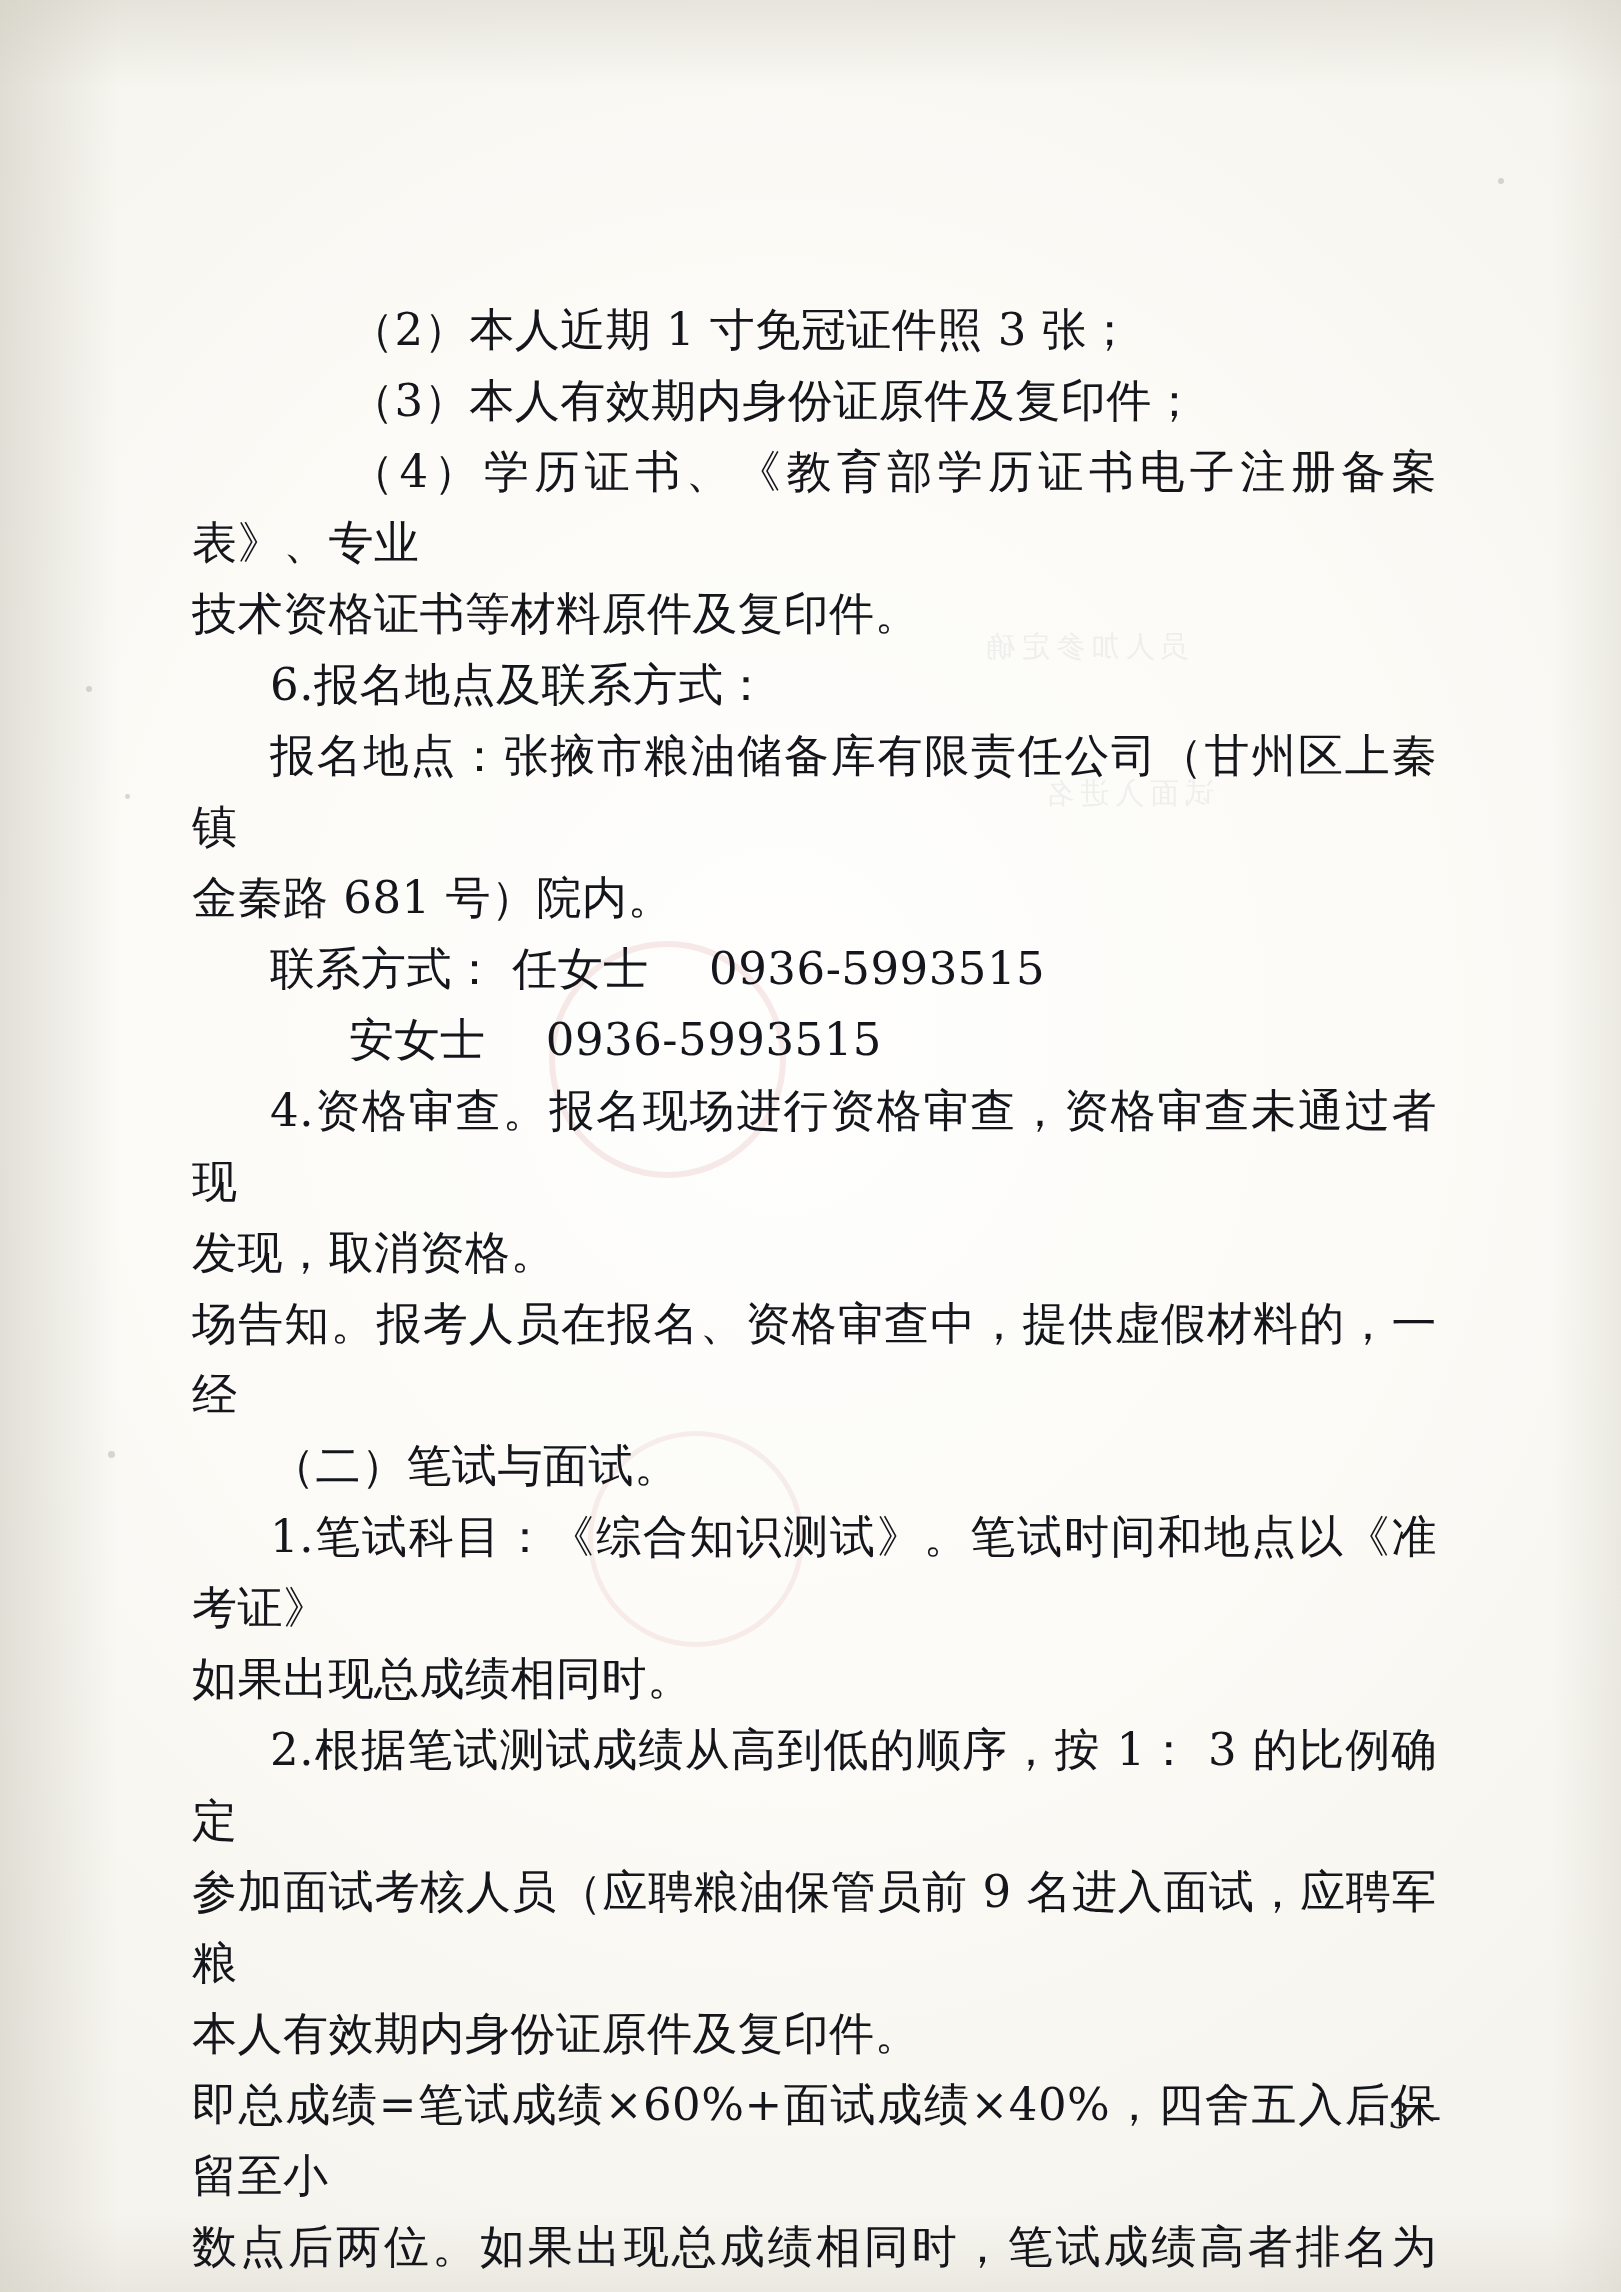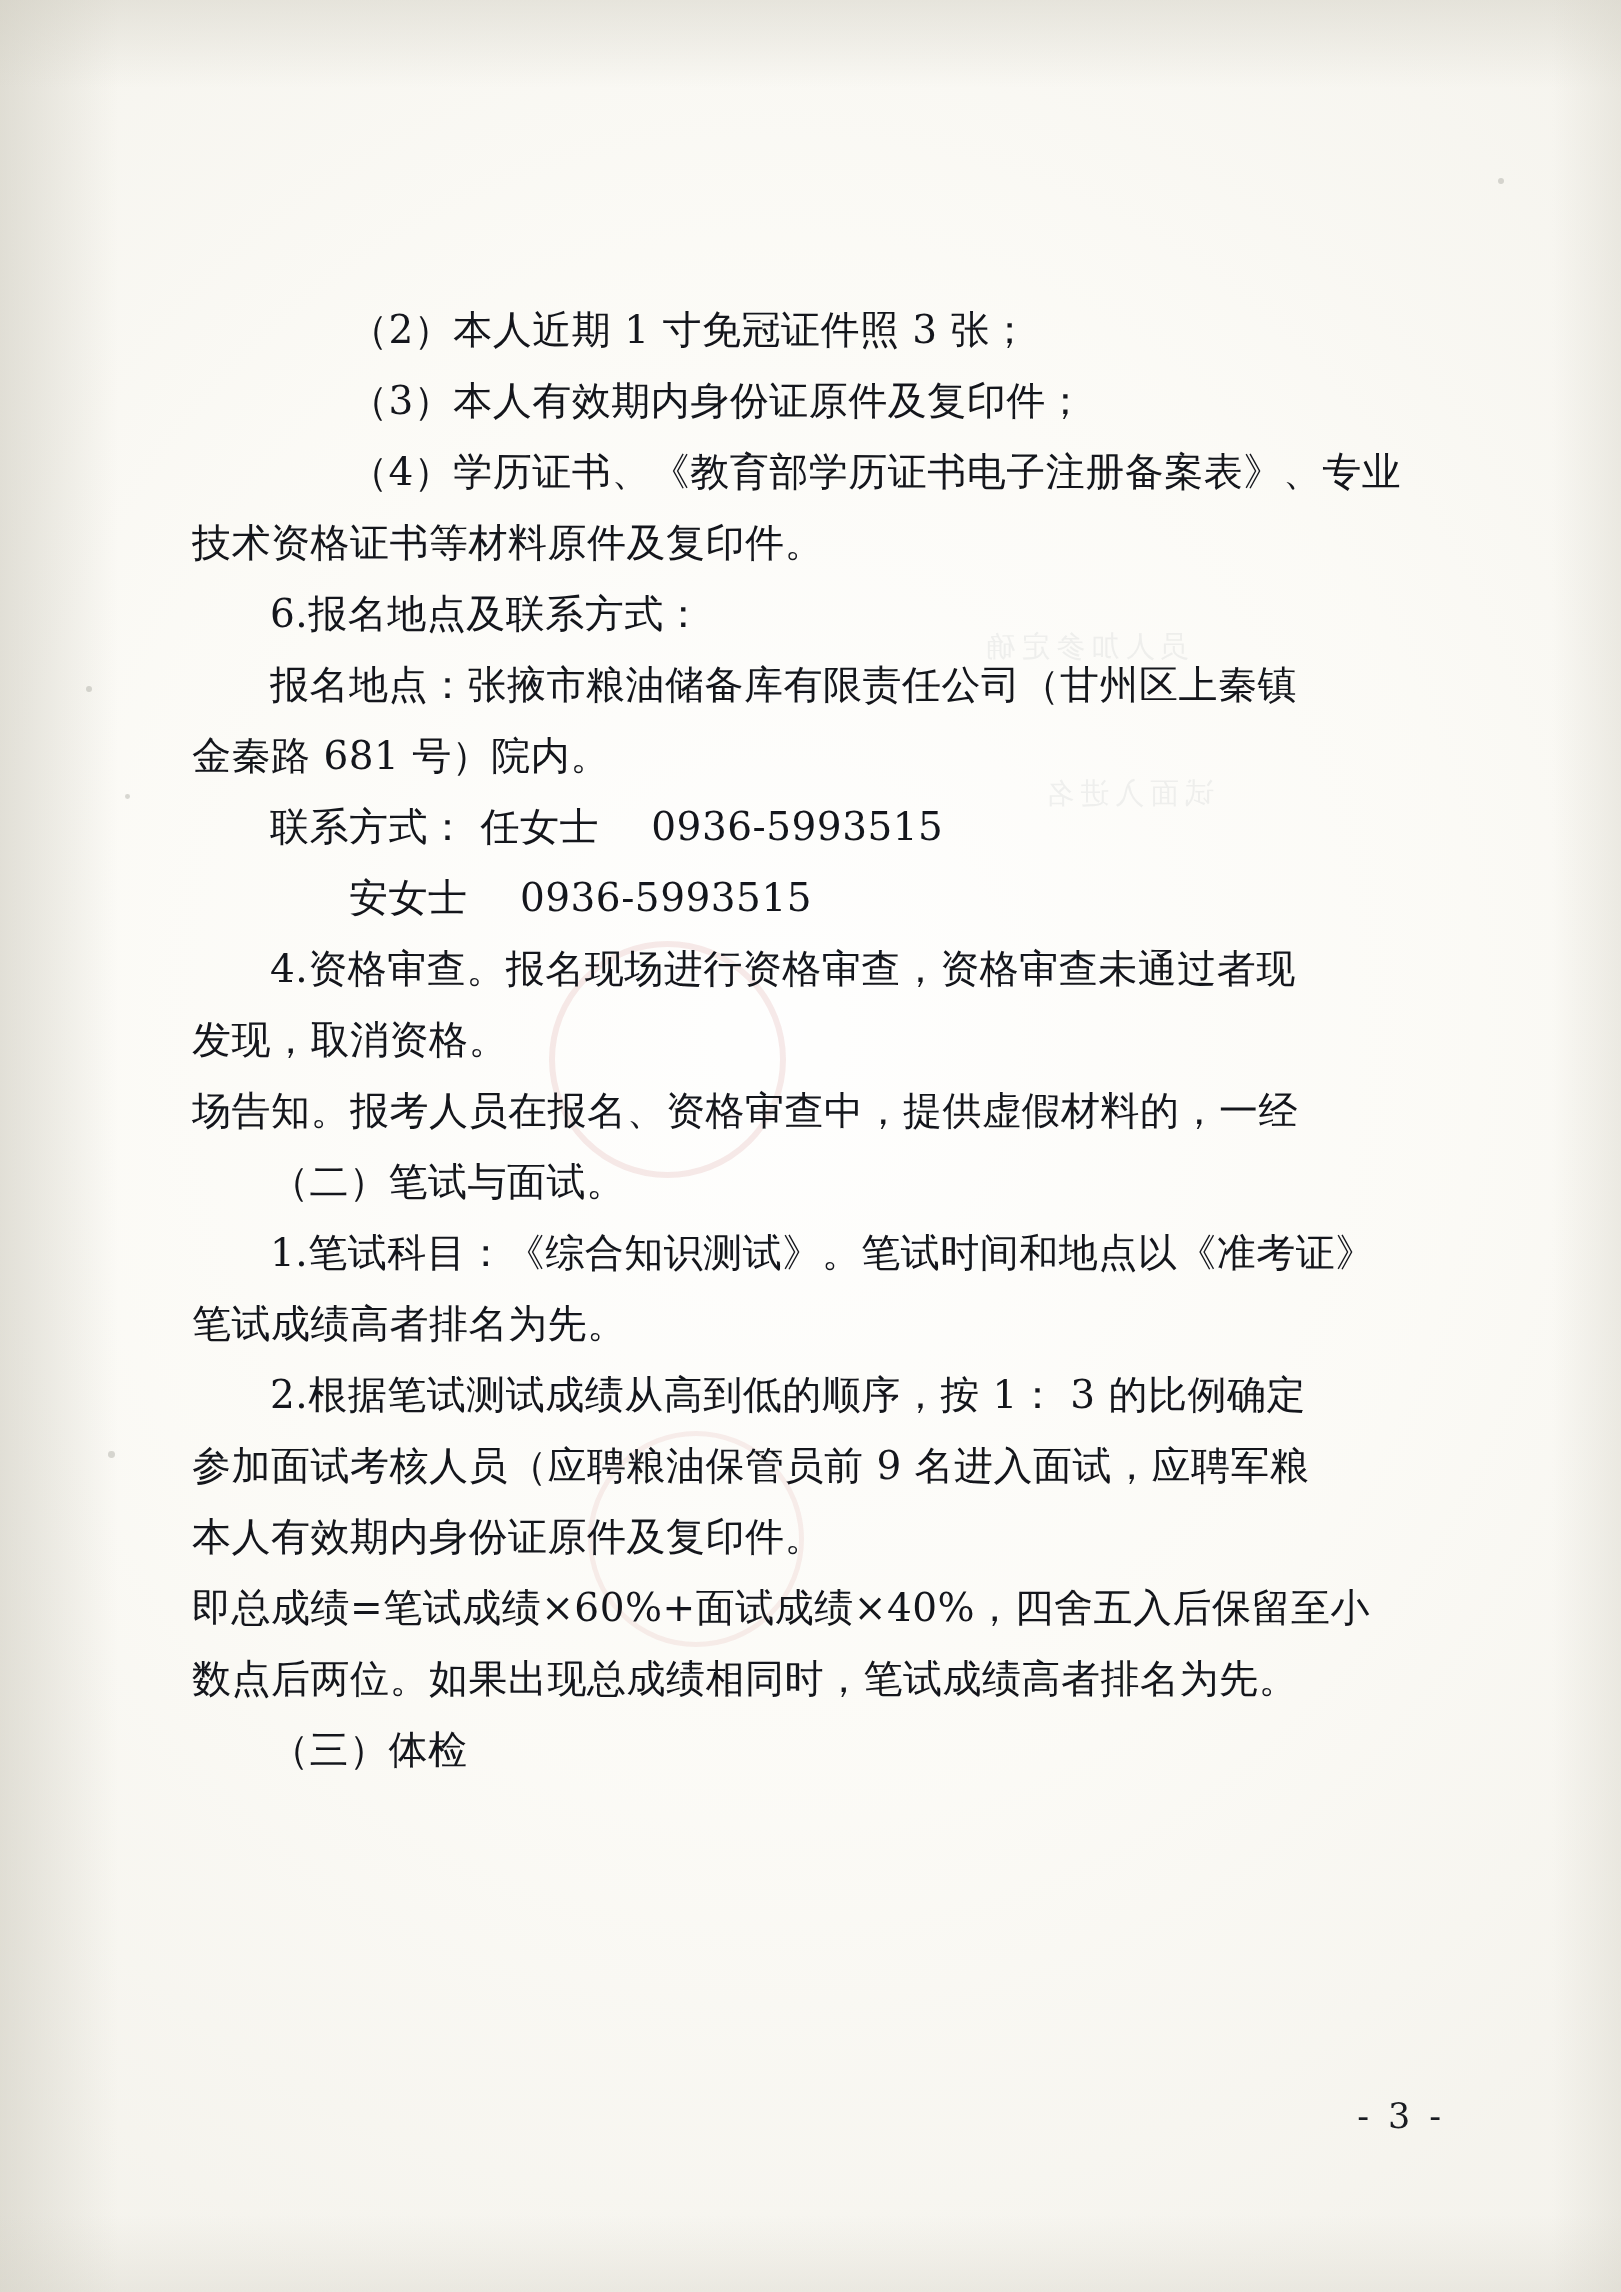--- a/index.html
+++ b/index.html
@@ -81,21 +81,21 @@
     pointer-events: none;
   }
   .content {
     position: absolute;
     left: 192px;
     top: 294px;
     width: 1245px;
   }
   p.line {
     margin: 0 0 0 0;
-    font-size: 39px;
+    font-size: 45px;
     line-height: 71px;
     color: #14161c;
     letter-spacing: 0.5px;
     text-align: justify;
     font-family: "DejaVu Serif", "Liberation Serif", serif;
   }
   p.indent {
     text-indent: 78px;
   }
   p.indent-sub {
@@ -150,21 +150,21 @@
     <p class="line indent">6.报名地点及联系方式：</p>
     <p class="line indent">报名地点：张掖市粮油储备库有限责任公司（甘州区上秦镇</p>
     <p class="line">金秦路 681 号）院内。</p>
     <p class="line indent">联系方式： 任女士　 0936-5993515</p>
     <p class="line indent-sub">安女士　 0936-5993515</p>
     <p class="line indent">4.资格审查。报名现场进行资格审查，资格审查未通过者现</p>
     <p class="line">发现，取消资格。</p>
     <p class="line">场告知。报考人员在报名、资格审查中，提供虚假材料的，一经</p>
     <p class="line indent bold">（二）笔试与面试。</p>
     <p class="line indent">1.笔试科目：《综合知识测试》。笔试时间和地点以《准考证》</p>
-    <p class="line">笔试成绩高者排名为先。</p>
+    <p class="line">如果出现总成绩相同时。</p>
     <p class="line indent">2.根据笔试测试成绩从高到低的顺序，按 1： 3 的比例确定</p>
     <p class="line">参加面试考核人员（应聘粮油保管员前 9 名进入面试，应聘军粮</p>
     <p class="line">本人有效期内身份证原件及复印件。</p>
     <p class="line">即总成绩=笔试成绩×60%+面试成绩×40%，四舍五入后保留至小</p>
     <p class="line">数点后两位。如果出现总成绩相同时，笔试成绩高者排名为先。</p>
     <p class="line indent bold">（三）体检</p>
   </div>
 
   <div class="page-number">- 3 -</div>
 

